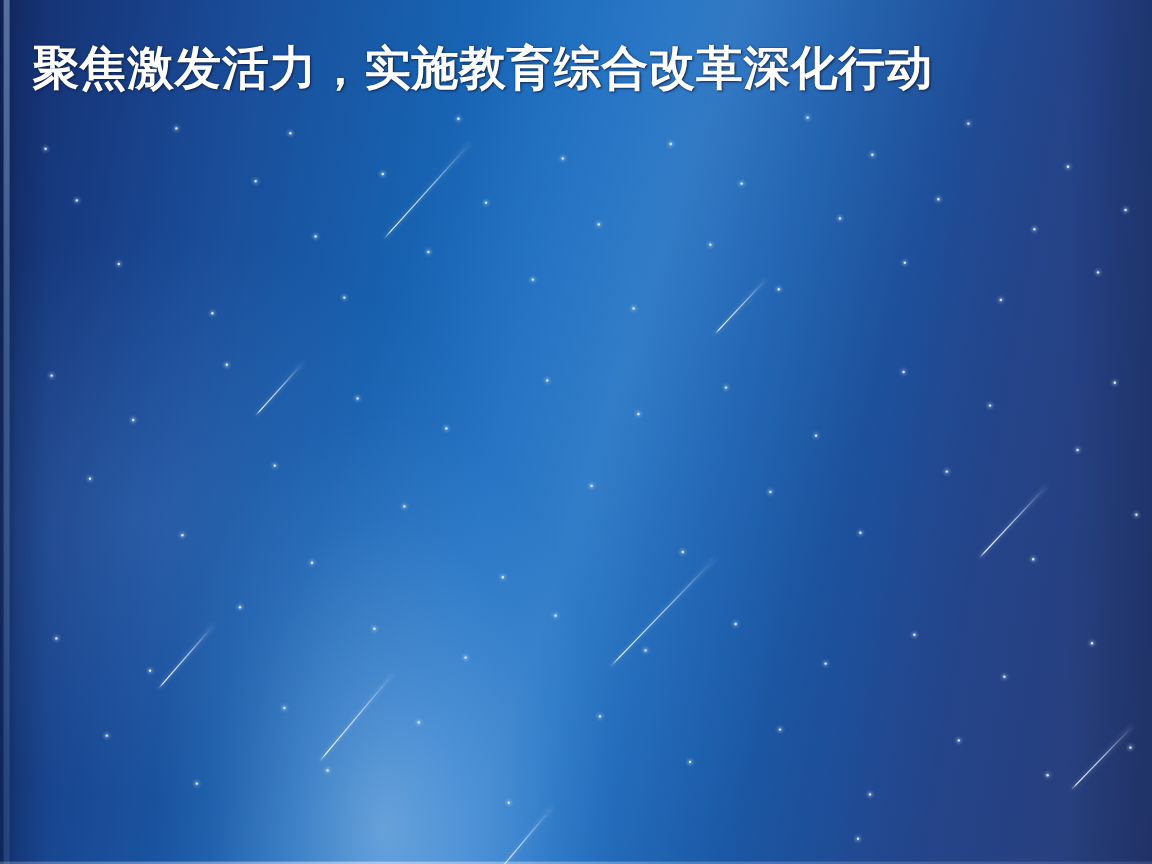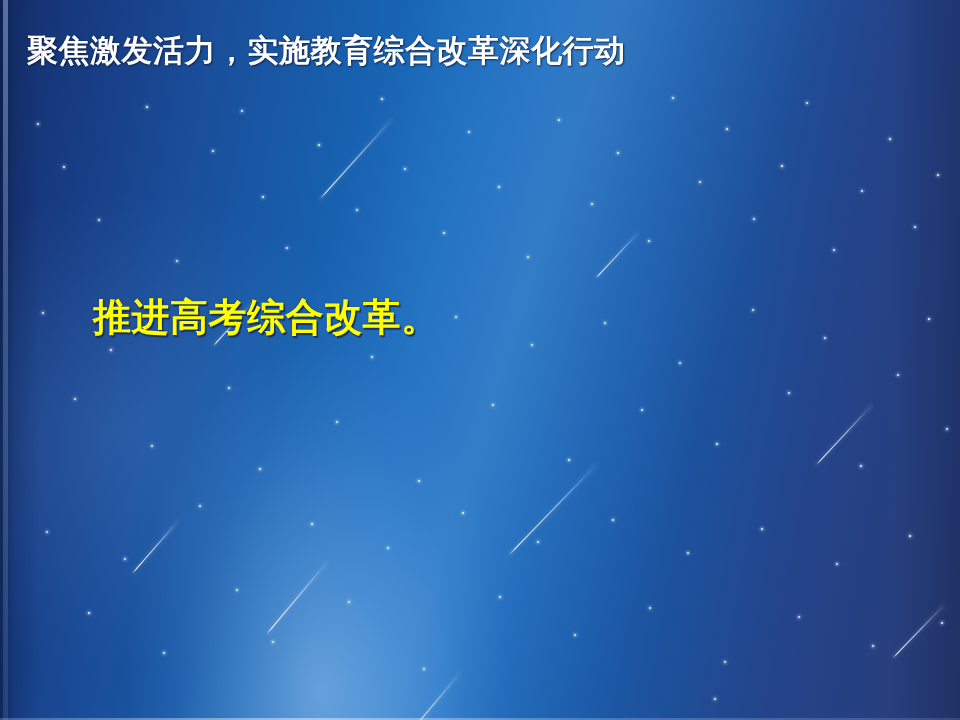--- a/index.html
+++ b/index.html
@@ -116,21 +116,21 @@
       rgba(255,255,255,0.95) 92%,
       rgba(255,255,255,0) 100%);
     box-shadow: 0 0 4px rgba(200,225,255,0.45);
   }
 
   
   #title {
     position: absolute;
     left: 27px;
     top: 30px;
-    font-size: 31px;
+    font-size: 39px;
     font-weight: bold;
     color: #ffffff;
     letter-spacing: 0.5px;
     white-space: nowrap;
     text-shadow: 1px 1px 2px rgba(10,25,60,0.75), 0 0 1px rgba(10,25,60,0.9);
   }
 
   #body-block {
     position: absolute;
     left: 93px;
@@ -252,16 +252,15 @@
       <div class="streak" style="left: 178px; top: 520px; width: 70px; transform: rotate(131deg);"></div>
       <div class="streak" style="left: 638px; top: 232px; width: 62px; transform: rotate(133deg);"></div>
       <div class="streak" style="left: 460px; top: 672px; width: 88px; transform: rotate(130deg);"></div>
       <div class="streak" style="left: 944px; top: 604px; width: 74px; transform: rotate(134deg);"></div>
       <div class="streak" style="left: 252px; top: 302px; width: 58px; transform: rotate(132deg);"></div>
     </div>
 
   <div id="title">聚焦激发活力，实施教育综合改革深化行动</div>
 
   <div id="body-block">
-    <div class="body-line">推进高考综合改革。</div>
   </div>
 
 </div>
 
 </body></html>

